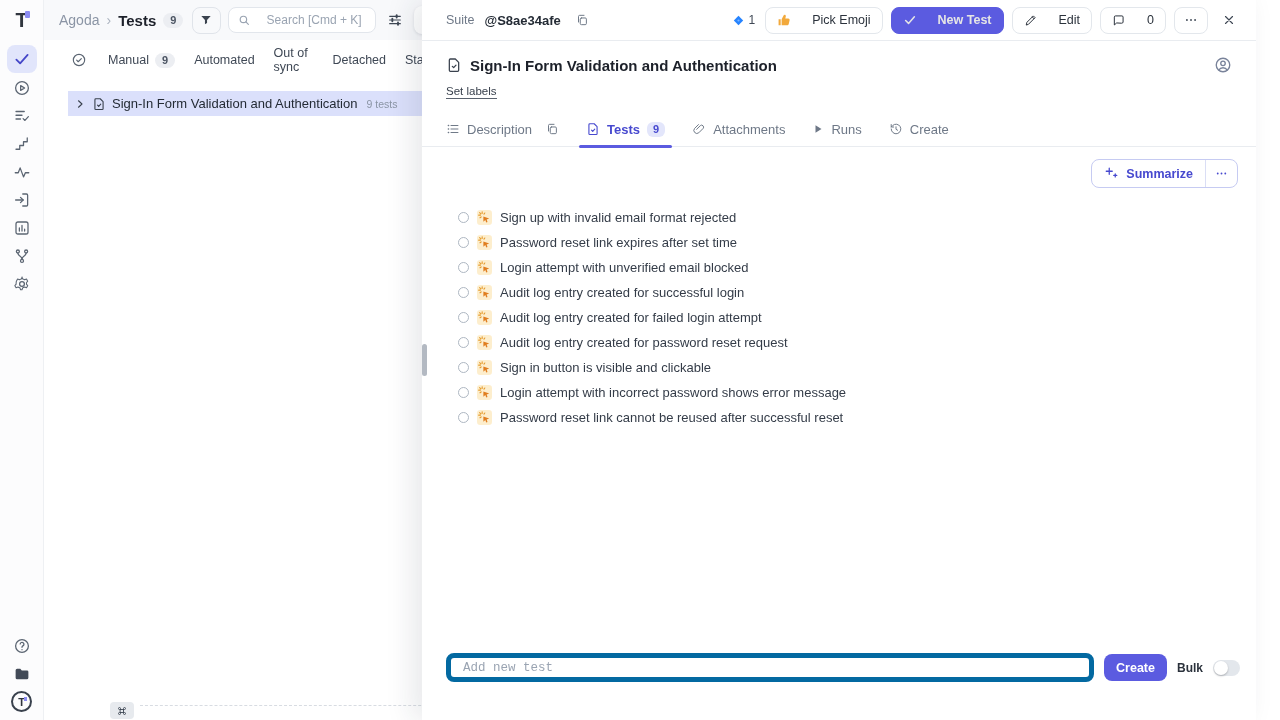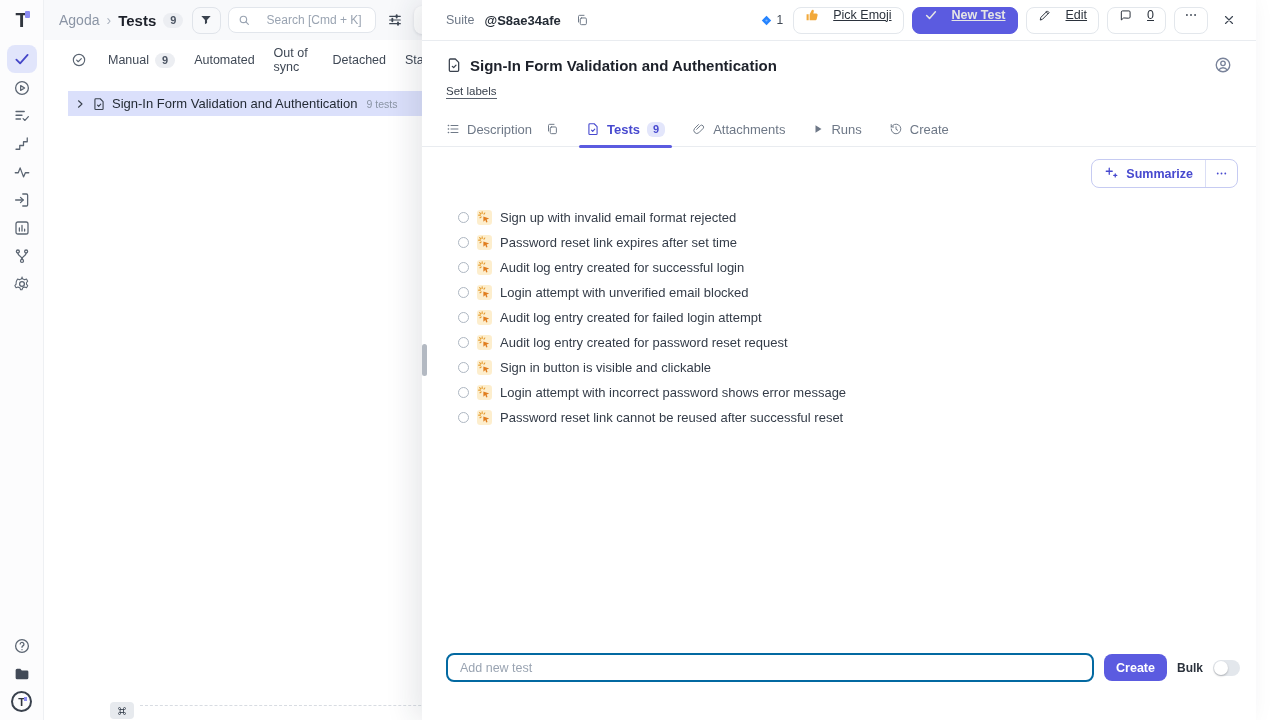--- a/index.html
+++ b/index.html
@@ -53,21 +53,21 @@
   
   .drawer { position:absolute; left:422px; top:0; width:834px; height:720px; background:#fff; box-shadow:-10px 0 26px rgba(25,35,60,.10); }
   .handle { position:absolute; left:0px; top:344px; width:5px; height:32px; background:#b3b9c2; border-radius:3px; cursor:col-resize; }
 
   .drawer-head { height:41px; border-bottom:1px solid #e9ecf0; display:flex; align-items:center; padding:0 14px 0 24px; gap:8px; }
   .suite-label { font-size:12.5px; color:#6e7887; }
   .suite-id { font-size:13px; font-weight:700; color:#242b35; margin-left:2px; }
   .copy-ic { color:#6e7887; margin-left:6px; cursor:pointer; }
   .head-right { margin-left:auto; display:flex; align-items:center; gap:8px; }
   .jira-link { display:flex; align-items:center; gap:5px; font-size:12px; color:#3f4855; cursor:pointer; margin-right:2px; }
-  .btn { height:27px; border:1px solid #e3e7ec; border-radius:8px; background:#fff; display:flex; align-items:flex-start; gap:14px; padding:0 11px; font-size:12.5px; color:#2b323c; cursor:pointer; white-space:nowrap;text-decoration:underline; }
+  .btn { height:27px; border:1px solid #e3e7ec; border-radius:8px; background:#fff; display:flex; align-items:center; gap:21px; padding:0 11px; font-size:12.5px; color:#2b323c; cursor:pointer; white-space:nowrap; }
   .btn-primary { background:#5b5be0; border-color:#5b5be0; color:#e5e5e5; font-weight:600; }
   .btn-icononly { padding:0 9px; }
 
   .title-row { display:flex; align-items:center; gap:8px; padding:15px 24px 0 24px; }
   .title-ic { color:#3a424e; }
   .suite-title { font-size:15px; font-weight:700; color:#1d212a; }
   .avatar { margin-left:auto; color:#79839a; cursor:pointer; }
 
   .set-labels { margin:11px 24px 0 24px; width:max-content; font-size:11.5px; color:#39414d; border-bottom:1px solid #59616d; padding-bottom:1px; cursor:pointer; }
 
@@ -83,21 +83,21 @@
   .sum-main { display:flex; align-items:center; gap:7px; padding:0 12px; color:#4749cf; font-weight:600; font-size:12.5px; cursor:pointer; }
   .sum-more { display:flex; align-items:center; padding:0 9px; color:#4749cf; border-left:1px solid #dadef5; cursor:pointer; }
 
   .tests { padding:17px 24px 0 36px; }
   .test-row { display:flex; align-items:center; gap:8px; height:25px; cursor:pointer; }
   .radio { width:11px; height:11px; border:1.5px solid #aeb7c2; border-radius:50%; flex:none; }
   .test-emoji { width:15px; height:15px; flex:none; }
   .test-title { font-size:13px; color:#343c48; }
 
   .drawer-foot { position:absolute; left:24px; right:16px; bottom:38px; display:flex; align-items:center; gap:10px; }
-  .add-input { flex:1; height:29px; border:2px solid #0369a1; border-radius:8px; padding:0 12px; font-size:12.5px; color:#343c48; outline:none; font-family:Liberation Sans, sans-serif; }
+  .add-input { flex:1; height:29px; border:5px solid #0369a1; border-radius:8px; padding:0 12px; font-size:12.5px; color:#343c48; outline:none; font-family:Liberation Mono, monospace; }
   .add-input::placeholder { color:#9aa4b2; }
   .create-btn { height:27px; background:#5b5be0; border:none; border-radius:8px; color:#fff; font-size:12.5px; font-weight:600; padding:0 12px; cursor:pointer; font-family:inherit; }
   .bulk-label { font-size:12px; font-weight:700; color:#2b323c; }
   .toggle { width:27px; height:16px; border-radius:99px; background:#e3e7ec; position:relative; cursor:pointer; flex:none; }
   .toggle::after { content:""; position:absolute; left:1px; top:1px; width:14px; height:14px; border-radius:50%; background:#fff; box-shadow:0 1px 2px rgba(0,0,0,.25); }
 </style>
 </head>
 <body>
 
 <div id="app">
@@ -500,34 +500,34 @@
         <span class="radio"></span>
         <span class="test-emoji">
             <svg viewBox="0 0 16 16" style="width:15px;height:15px">
               <rect width="16" height="16" rx="3.5" fill="#fdeecd"></rect>
               <g stroke="#e59b2c" stroke-width="1.2" stroke-linecap="round">
                 <path d="M5.5 1.8v1.8M1.8 5.5h1.8M2.8 2.8l1.3 1.3M8.3 3.2L7.4 4.4M3.2 8.3l1.2-.9"></path>
               </g>
               <path d="M6.8 6.8l6.2 2.3-2.7 1 .9 2.7-1.4.5-.9-2.7-2.1 1.9z" fill="#e07e1f"></path>
             </svg>
           </span>
+        <span class="test-title">Login attempt with unverified email blocked</span>
+      </div>
+      <div class="test-row">
+        <span class="radio"></span>
+        <span class="test-emoji">
+            <svg viewBox="0 0 16 16" style="width:15px;height:15px">
+              <rect width="16" height="16" rx="3.5" fill="#fdeecd"></rect>
+              <g stroke="#e59b2c" stroke-width="1.2" stroke-linecap="round">
+                <path d="M5.5 1.8v1.8M1.8 5.5h1.8M2.8 2.8l1.3 1.3M8.3 3.2L7.4 4.4M3.2 8.3l1.2-.9"></path>
+              </g>
+              <path d="M6.8 6.8l6.2 2.3-2.7 1 .9 2.7-1.4.5-.9-2.7-2.1 1.9z" fill="#e07e1f"></path>
+            </svg>
+          </span>
         <span class="test-title">Audit log entry created for successful login</span>
-      </div>
-      <div class="test-row">
-        <span class="radio"></span>
-        <span class="test-emoji">
-            <svg viewBox="0 0 16 16" style="width:15px;height:15px">
-              <rect width="16" height="16" rx="3.5" fill="#fdeecd"></rect>
-              <g stroke="#e59b2c" stroke-width="1.2" stroke-linecap="round">
-                <path d="M5.5 1.8v1.8M1.8 5.5h1.8M2.8 2.8l1.3 1.3M8.3 3.2L7.4 4.4M3.2 8.3l1.2-.9"></path>
-              </g>
-              <path d="M6.8 6.8l6.2 2.3-2.7 1 .9 2.7-1.4.5-.9-2.7-2.1 1.9z" fill="#e07e1f"></path>
-            </svg>
-          </span>
-        <span class="test-title">Login attempt with unverified email blocked</span>
       </div>
       <div class="test-row">
         <span class="radio"></span>
         <span class="test-emoji">
             <svg viewBox="0 0 16 16" style="width:15px;height:15px">
               <rect width="16" height="16" rx="3.5" fill="#fdeecd"></rect>
               <g stroke="#e59b2c" stroke-width="1.2" stroke-linecap="round">
                 <path d="M5.5 1.8v1.8M1.8 5.5h1.8M2.8 2.8l1.3 1.3M8.3 3.2L7.4 4.4M3.2 8.3l1.2-.9"></path>
               </g>
               <path d="M6.8 6.8l6.2 2.3-2.7 1 .9 2.7-1.4.5-.9-2.7-2.1 1.9z" fill="#e07e1f"></path>

